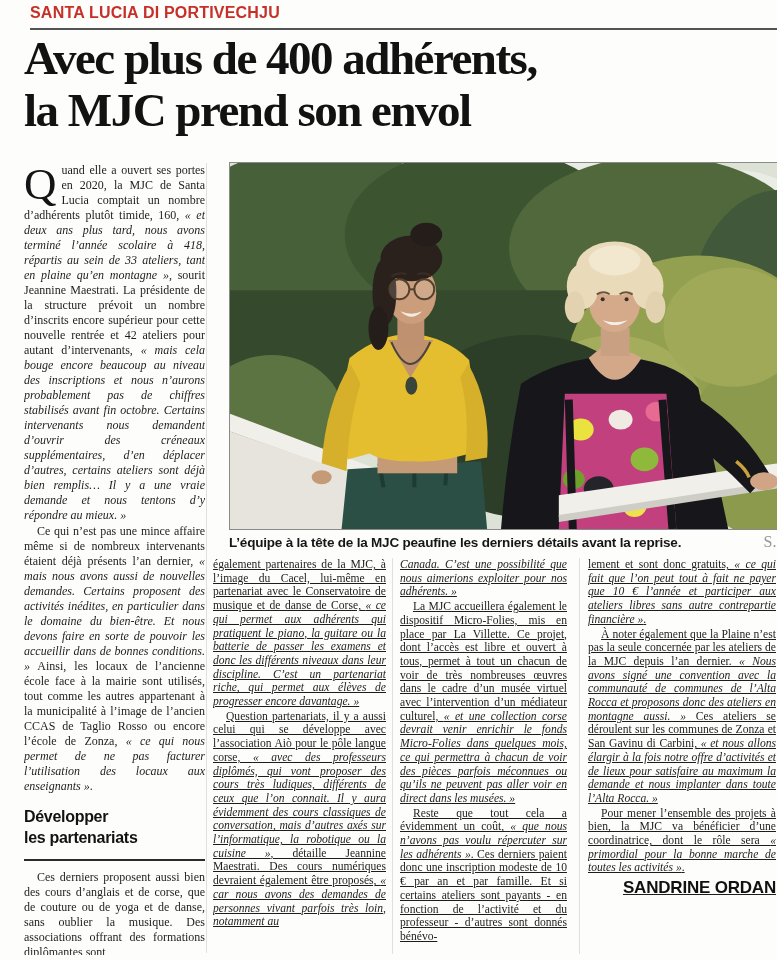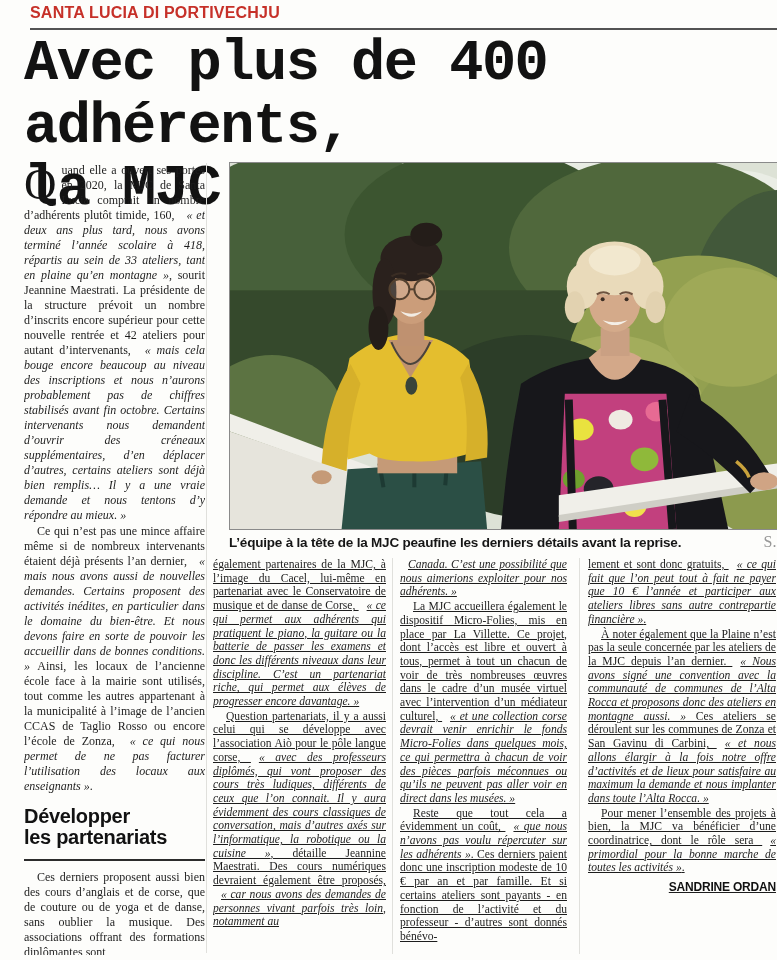--- a/index.html
+++ b/index.html
@@ -3,52 +3,52 @@
 <meta charset="utf-8">
 <style>
   html,body{margin:0;padding:0;background:#ffffff;}
   .page{position:relative;width:777px;height:960px;background:#fdfdfb;overflow:hidden;
         font-family:"Liberation Serif", serif;color:#1d1d1d;}
 
   
   .kicker{position:absolute;left:30px;top:4px;font-family:"Liberation Sans",sans-serif;
           font-weight:bold;font-size:16px;letter-spacing:.2px;color:#c63028;}
   .kicker-rule{position:absolute;left:30px;top:28px;width:747px;height:2px;background:#535353;}
-  .headline{position:absolute;left:24px;top:33px;width:752px;font-family:Liberation Mono, monospace;
-            font-weight:bold;font-size:57px;line-height:1.1;letter-spacing:-1.5px;color:#121212;margin:0;}
+  .headline{position:absolute;left:24px;top:33px;width:752px;font-family:Liberation Serif, serif;
+            font-weight:bold;font-size:47px;line-height:1.1;letter-spacing:-1.5px;color:#121212;margin:0;}
   .headline span{display:block;}
 
   
   .col{position:absolute;text-align:justify;overflow:hidden;}
   .col p.para{margin:0 0 1px 0;}
   .col p.para.indent{text-indent:13px;}
-  .it{font-style:italic;margin-left:8px;}
+  .it{font-style:italic;}
   .col1{left:24px;top:163px;width:181px;height:792px;font-size:12px;line-height:15px;}
   .lower{top:558px;height:398px;font-size:11.6px;line-height:13.7px;text-decoration:underline;}
   .col2{left:213px;width:173px;}
   .col3{left:400px;width:167px;}
   .col4{left:588px;width:188px;}
   .dropcap{float:left;font-size:45px;line-height:37px;padding:3px 5px 0 0;color:#141414;}
 
-  .subhead{font-family:"Liberation Sans",sans-serif;font-weight:bold;font-size:20px;line-height:21px;
+  .subhead{font-family:"Liberation Sans",sans-serif;font-weight:bold;font-size:16px;line-height:21px;
            color:#121212;text-align:left;letter-spacing:-.3px;border-bottom:2px solid #2c2c2c;
            padding:9px 0 11px;margin:3px 0 9px;}
   .subhead span{display:block;}
 
   
   .photo{position:absolute;left:213px;top:162px;width:563px;padding-left:16px;}
   .photo-frame{width:563px;height:368px;border:1px solid #8a8a8a;box-sizing:border-box;background:#cfd6c8;overflow:hidden;}
   .photo-frame svg{display:block;width:100%;height:100%;}
   .caption-row{display:flex;justify-content:space-between;align-items:baseline;margin-top:3px;width:563px;}
   .caption{font-family:"Liberation Sans",sans-serif;font-weight:bold;font-size:13.5px;
            letter-spacing:-.2px;color:#161616;}
   .credit{font-family:Liberation Serif, serif;font-size:16px;color:#979797;}
 
   .byline{text-align:right;font-family:"Liberation Sans",sans-serif;font-weight:bold;
-          font-size:12px;letter-spacing:-.2px;color:#111;margin-top:6px;}
+          font-size:17px;letter-spacing:-.2px;color:#111;margin-top:6px;}
 
   .vrule{position:absolute;width:1px;background:#e0e0dc;}
   #vr1{left:206px;top:163px;height:790px;}
   #vr2{left:392px;top:558px;height:396px;}
   #vr3{left:579px;top:558px;height:396px;}
 </style>
 </head>
 <body>
 
 <div class="page">

